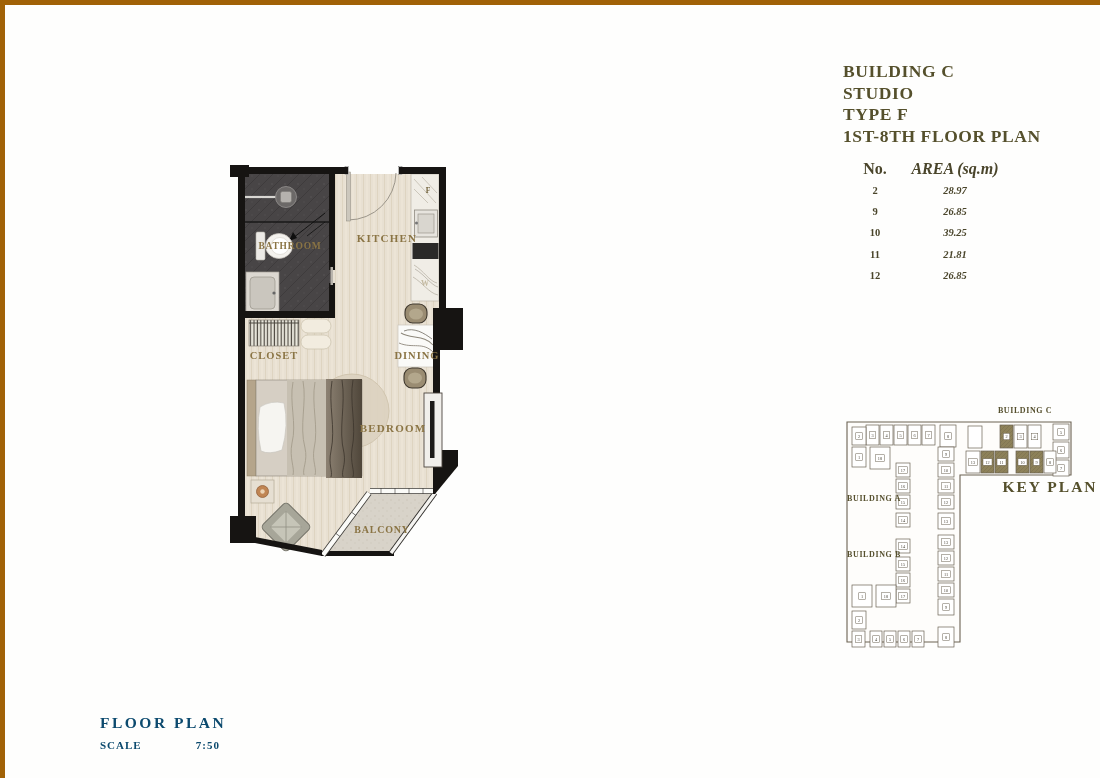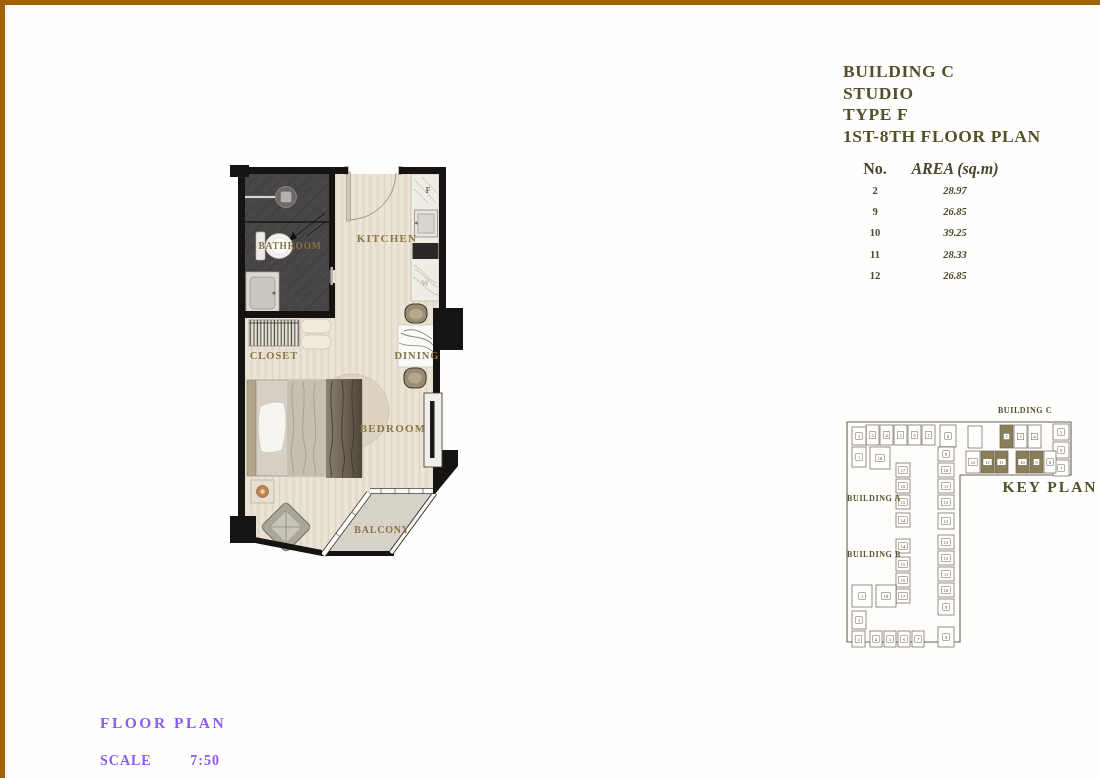--- a/index.html
+++ b/index.html
@@ -11,23 +11,23 @@
   
   .title-block{position:absolute;left:838px;top:56px;color:#55502c;
     font-size:17.5px;font-weight:bold;line-height:21.5px;letter-spacing:.6px;}
   
   .area-table{position:absolute;left:845px;top:153px;width:170px;color:#4a452b;}
   .at-row{display:flex;height:21.4px;align-items:center;}
   .at-no{width:50px;text-align:center;font-size:10.5px;font-weight:600;}
   .at-area{width:110px;text-align:center;font-size:10.5px;font-weight:600;font-style:italic;}
   .at-head .at-no,.at-head .at-area{font-size:16px;text-align:center;}
   
-  .footer{position:absolute;left:95px;top:709px;color:#8b5cf6;}
+  .footer{position:absolute;left:95px;top:709px;color:#0c4a6e;}
   .footer-title{font-size:15.5px;font-weight:600;letter-spacing:2.5px;}
-  .footer-scale{margin-top:21px;font-size:14px;letter-spacing:1px;display:flex;width:120px;justify-content:space-between;font-weight:600;}
+  .footer-scale{margin-top:7px;font-size:11px;letter-spacing:1px;display:flex;width:120px;justify-content:space-between;font-weight:600;}
   
   .floorplan{position:absolute;left:224px;top:148px;}
   .keyplan{position:absolute;left:833px;top:396px;}
   svg text{font-family:"Liberation Serif","DejaVu Serif",serif;}
   .room-label{fill:#8a7444;font-weight:600;}
   .kp-label{fill:#57512f;font-weight:600;}
 </style>
 </head>
 <body>
 
@@ -52,21 +52,21 @@
     <div class="at-row">
       <span class="at-no">9</span>
       <span class="at-area">26.85</span>
     </div>
     <div class="at-row">
       <span class="at-no">10</span>
       <span class="at-area">39.25</span>
     </div>
     <div class="at-row">
       <span class="at-no">11</span>
-      <span class="at-area">28.33</span>
+      <span class="at-area">21.81</span>
     </div>
     <div class="at-row">
       <span class="at-no">12</span>
       <span class="at-area">26.85</span>
     </div>
   </div>
 
   <svg class="floorplan" width="236" height="420" viewBox="0 0 236 420">
     <defs>
       <pattern id="wood" width="7" height="420" patternUnits="userSpaceOnUse">

